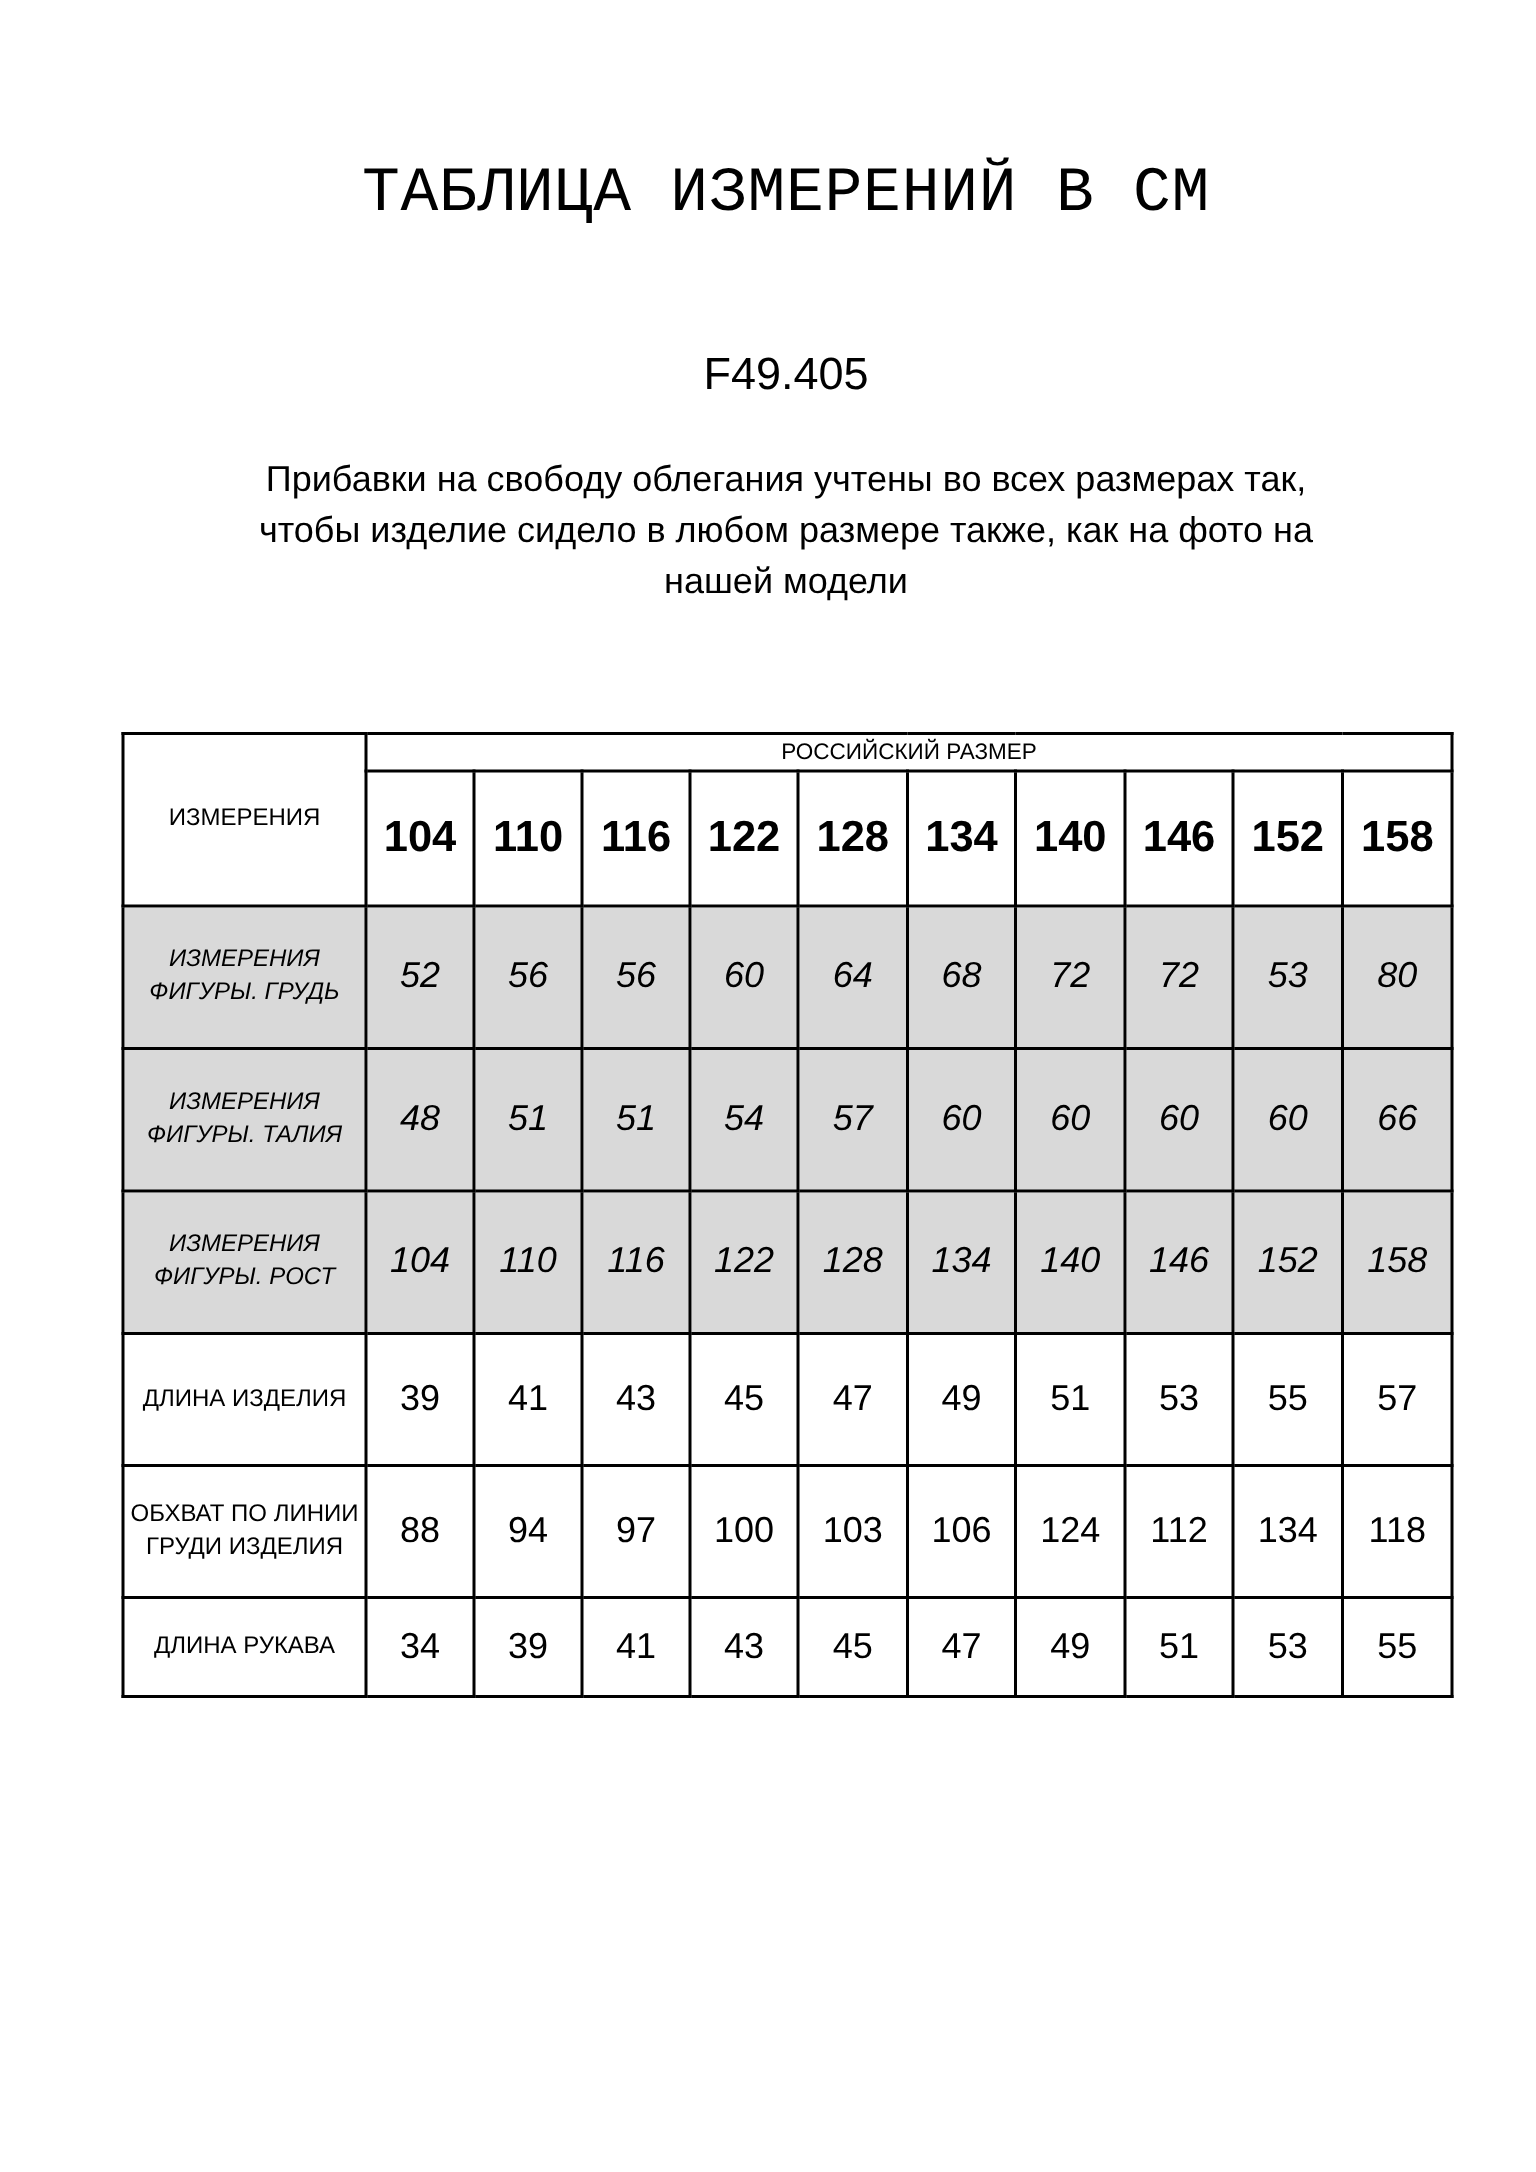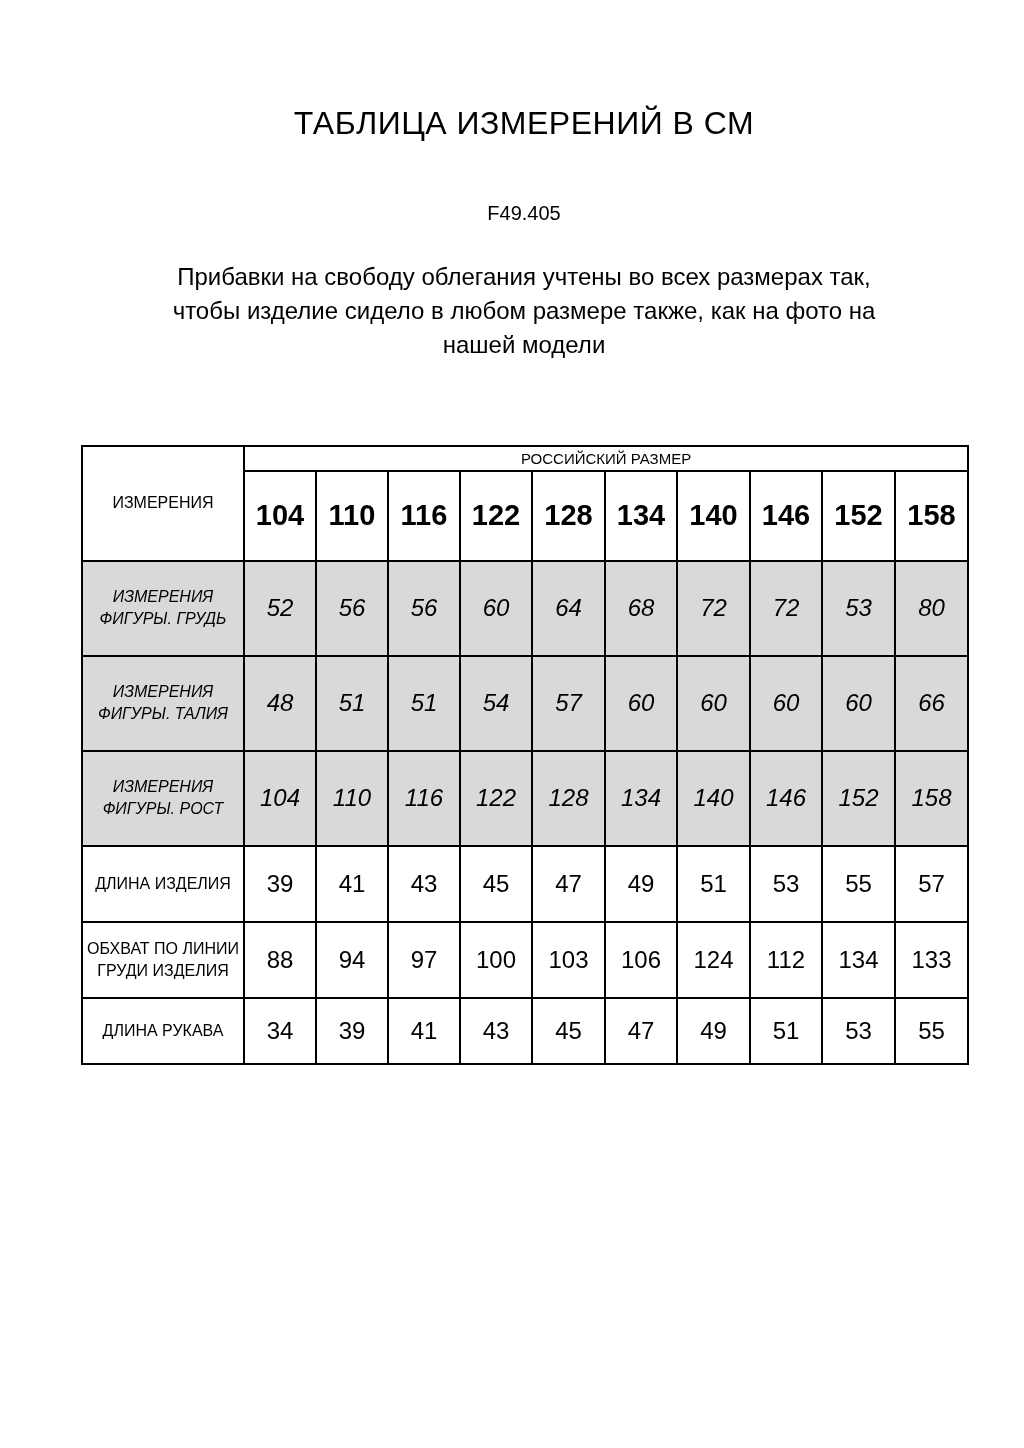--- a/index.html
+++ b/index.html
@@ -13,30 +13,31 @@
     width: 1024px;
     height: 1448px;
     overflow: hidden;
   }
   .content {
     width: 886px;
     margin-left: 81px;
   }
   .page-title {
     margin: 105px 0 0 0;
-    font-size: 32px;
+    font-size: 42px;
     font-weight: 400;
     line-height: 1.15;
     text-align: center;
     letter-spacing: 0.5px;
     white-space: nowrap;
+    font-family: Liberation Mono, monospace;
   }
   .model-code {
-    margin-top: 60px;
-    font-size: 20px;
+    margin-top: 80px;
+    font-size: 30px;
     line-height: 1.15;
     text-align: center;
   }
   .fit-note {
     margin-top: 35px;
     font-size: 24px;
     line-height: 34px;
     text-align: center;
     white-space: pre-line;
   }
@@ -49,21 +50,21 @@
   .size-table td, .size-table th {
     border: 2px solid #000000;
     padding: 0;
     text-align: center;
     vertical-align: middle;
     overflow: hidden;
   }
   tr.r-group { height: 23px; }
   tr.r-sizes { height: 90px; }
   tr.r-figure { height: 95px; }
-  tr.r-product { height: 76px; padding-left: 20px; }
+  tr.r-product { height: 88px; padding-left: 20px; }
   tr.r-product-last { height: 66px; }
 
   .corner-cell {
     font-size: 16px;
     font-weight: 400;
   }
   .group-cell {
     font-size: 15px;
     font-weight: 400;
     line-height: 23px;
@@ -194,21 +195,21 @@
       <td class="row-label">ОБХВАТ ПО ЛИНИИ ГРУДИ ИЗДЕЛИЯ</td>
       <td class="val">88</td>
       <td class="val">94</td>
       <td class="val">97</td>
       <td class="val">100</td>
       <td class="val">103</td>
       <td class="val">106</td>
       <td class="val">124</td>
       <td class="val">112</td>
       <td class="val">134</td>
-      <td class="val">133</td>
+      <td class="val">118</td>
     </tr>
 
     <tr class="r-product-last">
       <td class="row-label">ДЛИНА РУКАВА</td>
       <td class="val">34</td>
       <td class="val">39</td>
       <td class="val">41</td>
       <td class="val">43</td>
       <td class="val">45</td>
       <td class="val">47</td>

